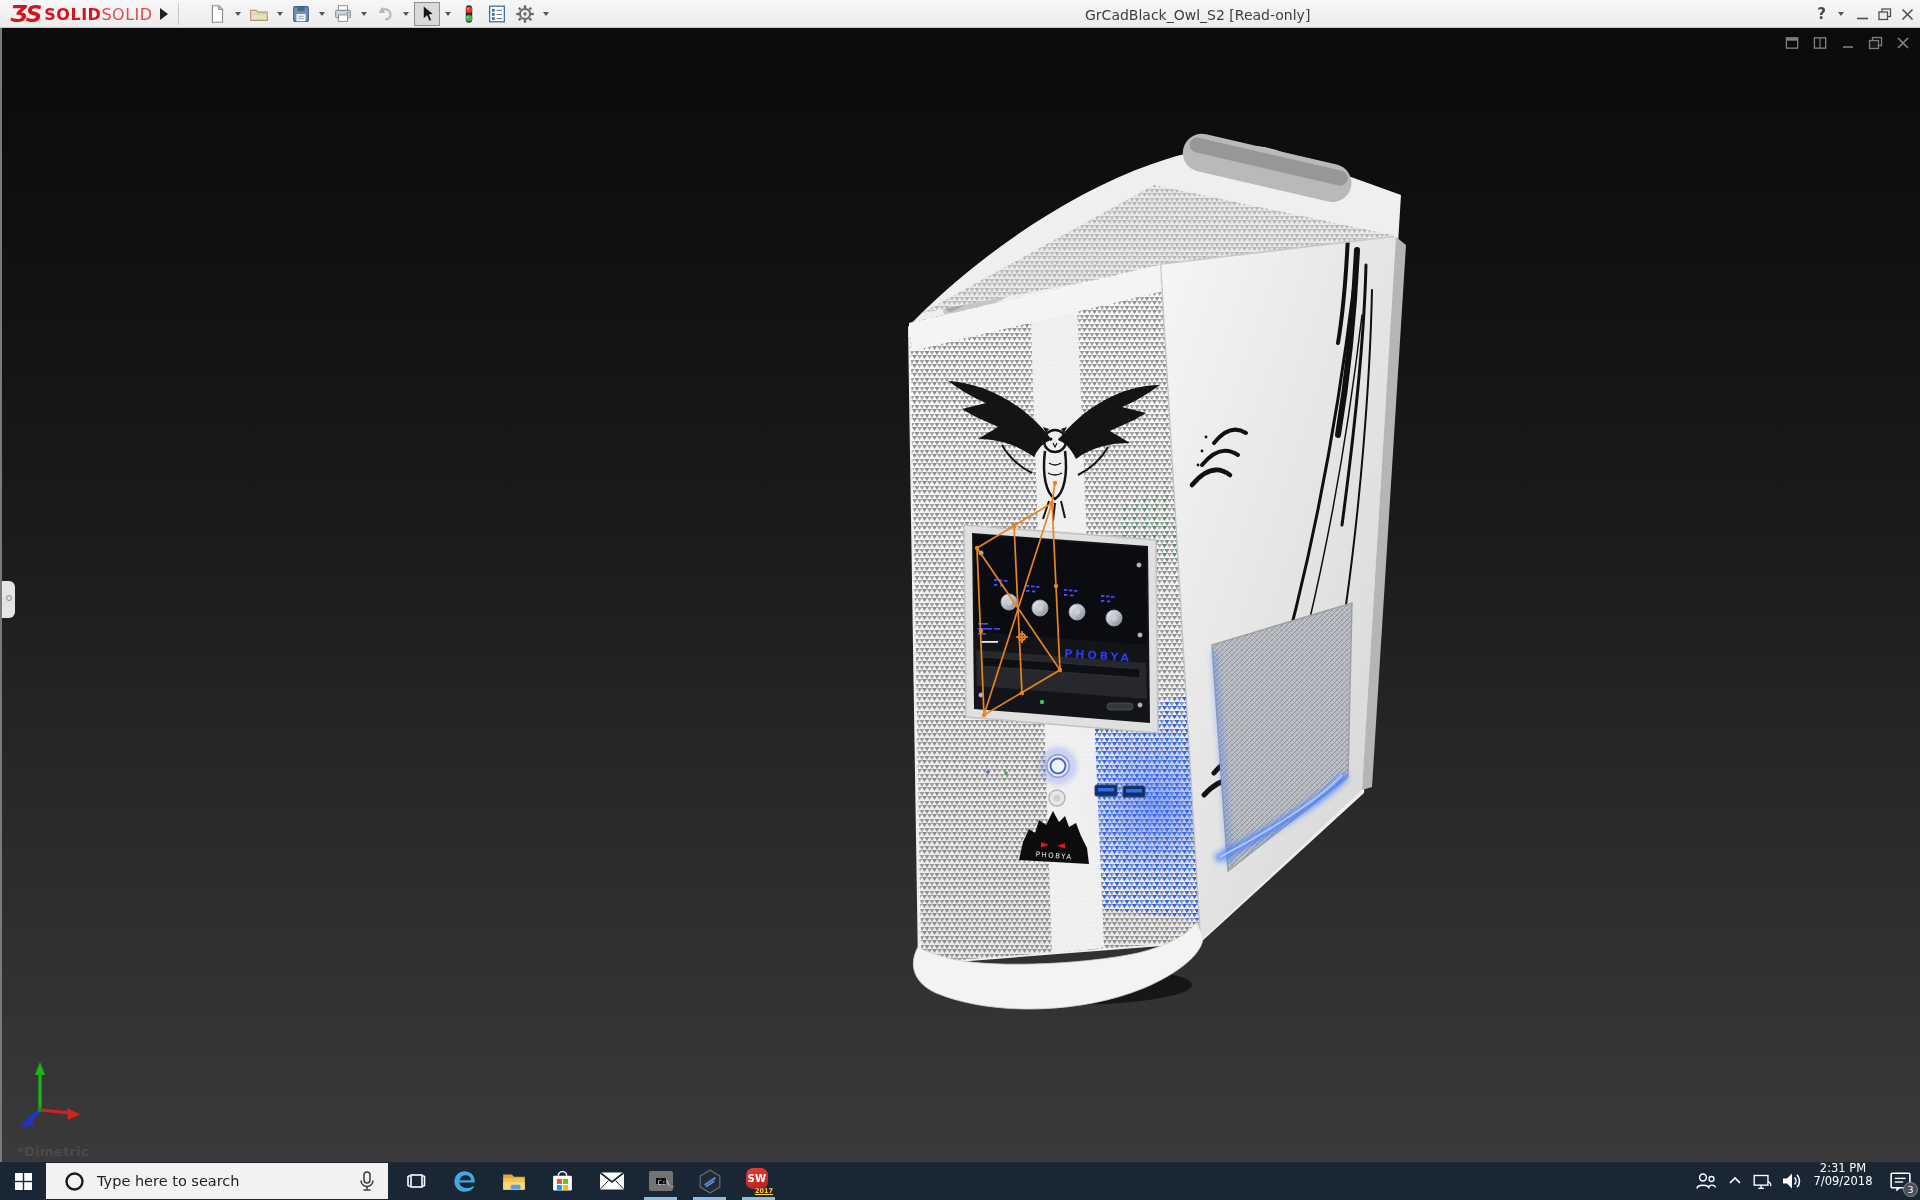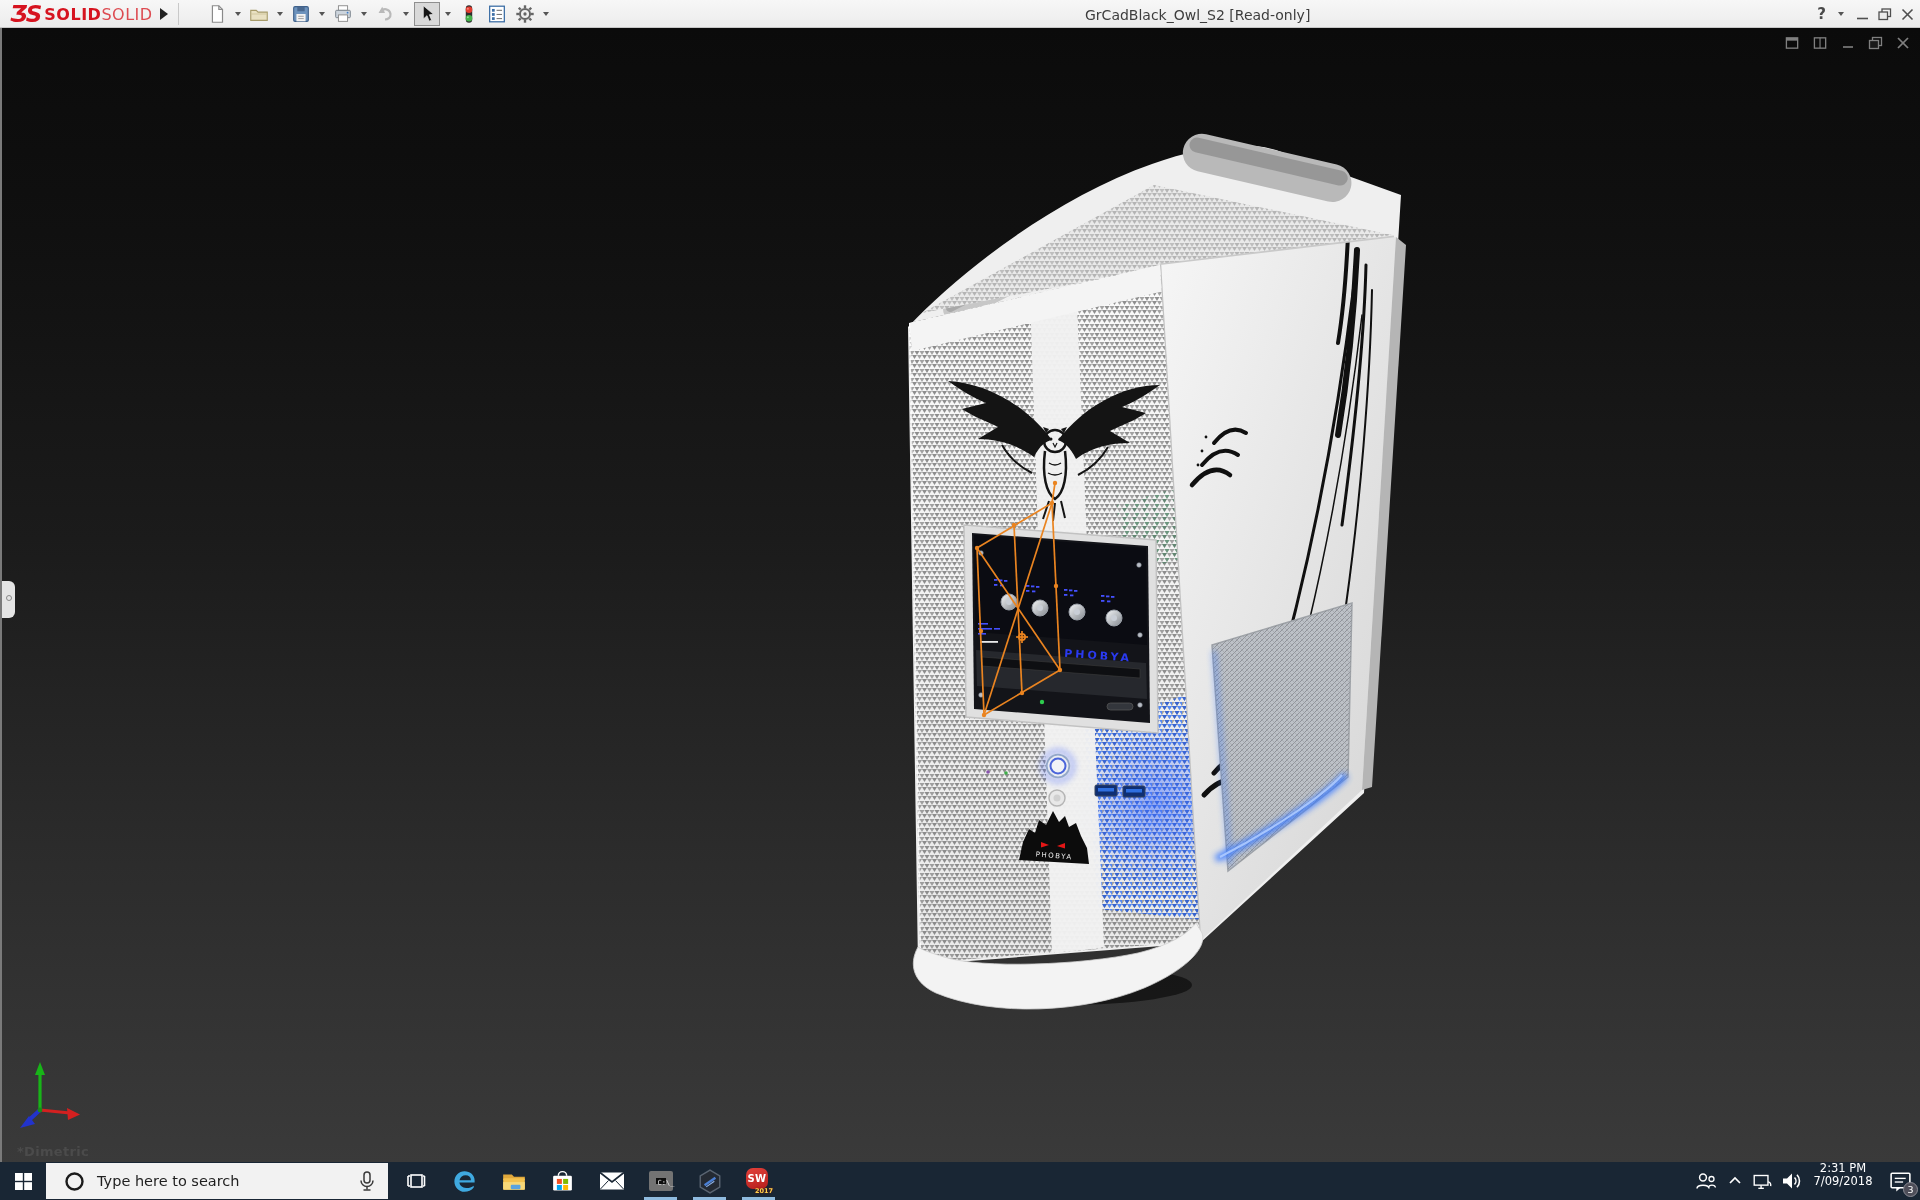--- a/index.html
+++ b/index.html
@@ -39,21 +39,21 @@
   .searchbox { position:absolute; left:46px; top:1px; width:342px; height:36px; background:#f2f2f2; display:flex; align-items:center; }
   .searchbox .ring { margin-left:18px; }
   .searchbox .ph { margin-left:12px; font-size:14.5px; color:#1f1f1f; }
   .searchbox .mic { position:absolute; right:10px; top:7px; }
   .tb-apps { position:absolute; left:391px; top:0; display:flex; }
   .cell { position:relative; width:49px; height:38px; display:flex; align-items:center; justify-content:center; }
   .underline { position:absolute; bottom:0; left:8px; width:33px; height:3px; background:#8fbbdf; }
   .cmd-ic { width:24px; height:20px; background:#0d0d0d; border:7px solid #737373; border-radius:2px; font-family:"DejaVu Sans Mono","Liberation Mono",monospace; font-size:7px; color:#e8e8e8; padding:1px 2px; line-height:8px; }
   .sw-ic { position:relative; width:25px; height:26px; }
   .sw-cube { position:absolute; left:0; top:0; width:22px; height:21px; background:linear-gradient(160deg,#e2403a,#b51f1c); border-radius:7px; color:#fff; font-size:10px; font-weight:bold; text-align:center; line-height:21px; letter-spacing:.5px; }
-  .sw-year { position:absolute; right:-2px; bottom:-1px; font-size:6.5px; font-weight:bold; color:#ffd24a; text-shadow:0 0 2px #7c1412; }
+  .sw-year { position:absolute; right:-2px; bottom:-1px; font-size:6.5px; font-weight:bold; color:#ffd24a; text-shadow:0 0 2px #7c1412;text-decoration:underline; }
   .tray { position:absolute; right:0; top:0; height:24px; display:flex; align-items:flex-start; }
   .tray .titem { height:38px; display:flex; align-items:center; justify-content:center; }
   .clock { width:66px; text-align:center; color:#fff; font-size:11.5px; line-height:13px; margin:0 4px; }
   .action { position:relative; width:40px; }
   .badge { position:absolute; right:2px; bottom:3px; width:15px; height:15px; border-radius:50%; background:#4e4e59; border:1px solid #8a8a93; color:#fff; font-size:9.5px; text-align:center; line-height:13px; }
 </style>
 </head>
 <body>
 
 <div id="stage">

